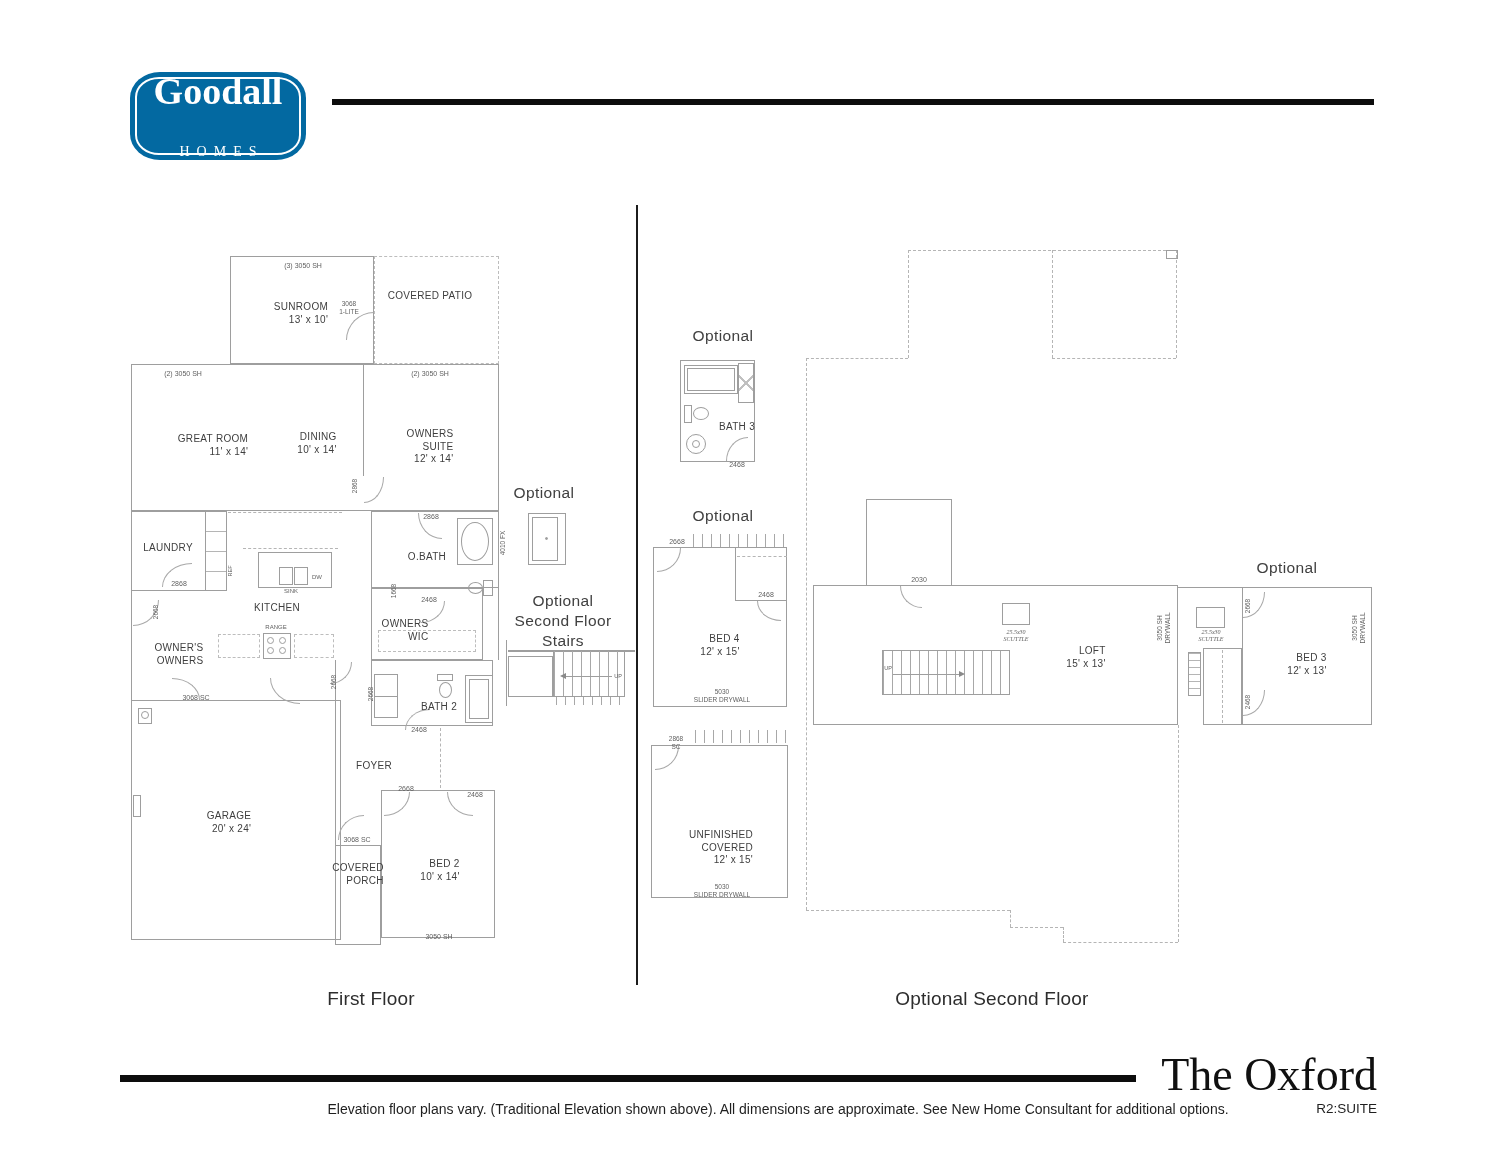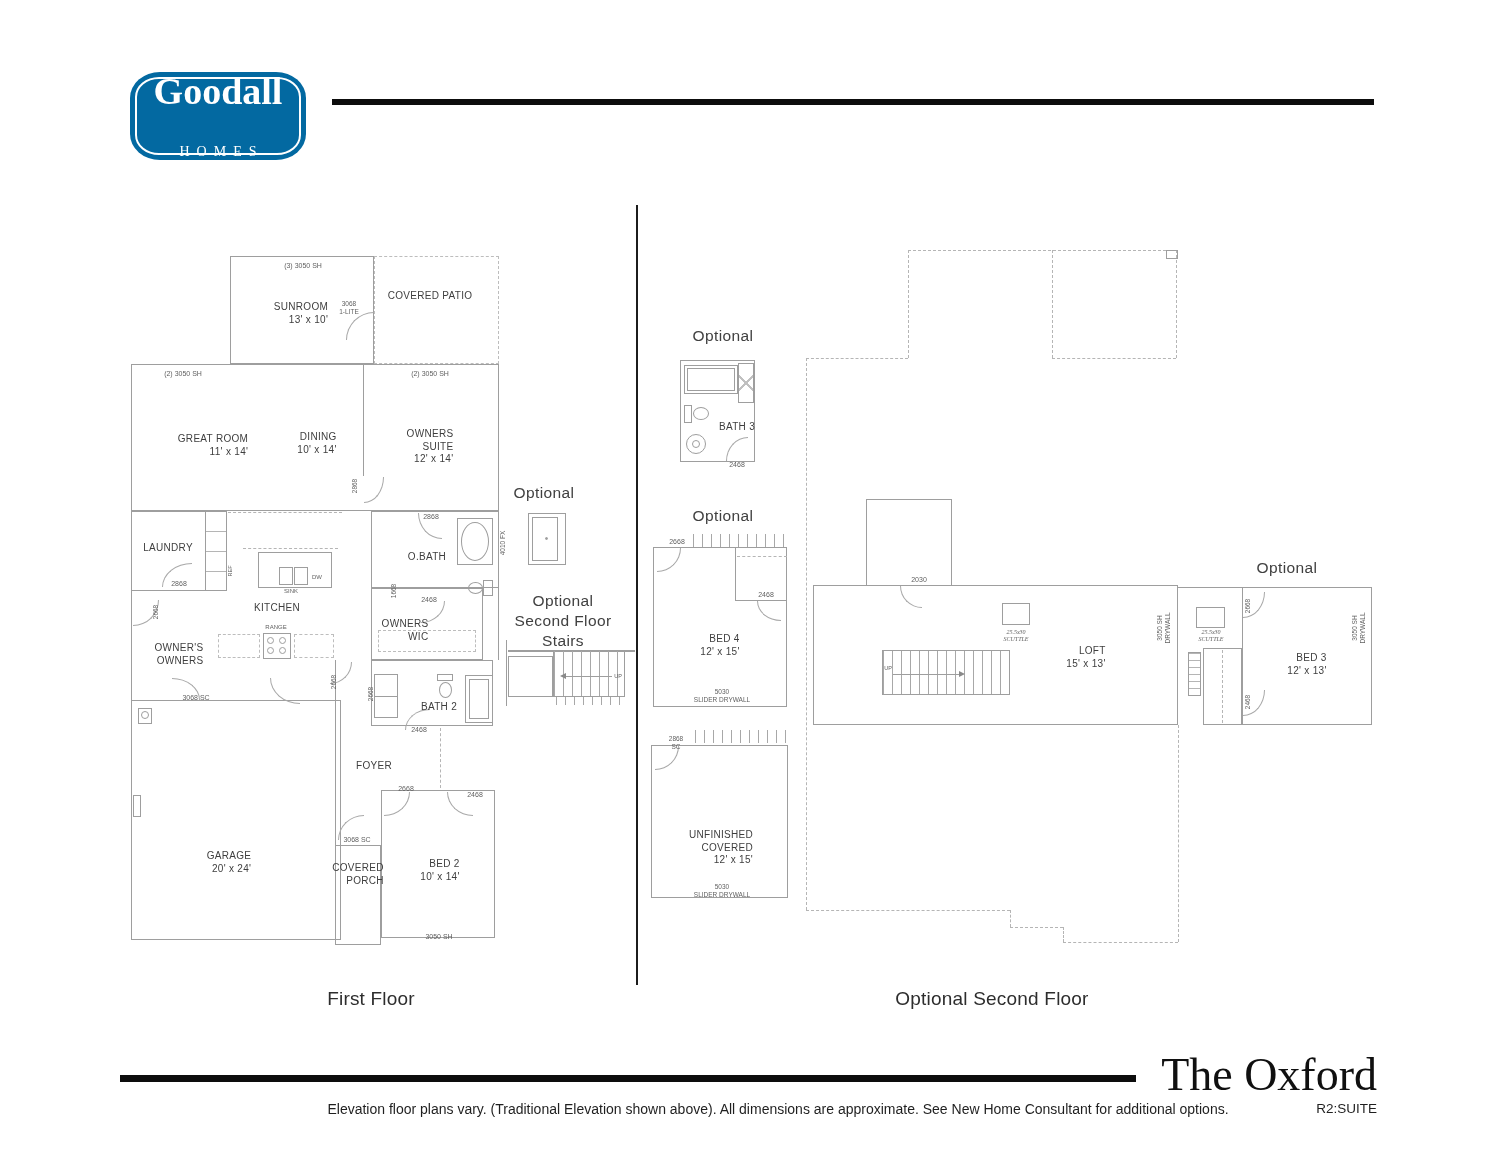--- a/index.html
+++ b/index.html
@@ -185,21 +185,21 @@
     <div class="av" style="left:371px;top:694px">2668</div>
     <div class="rm" style="left:439px;top:707px">
       <div>BATH 2</div>
     </div>
     <div class="an" style="left:419px;top:730px">2468</div>
     <div class="rm" style="left:374px;top:766px">
       <div>FOYER</div>
     </div>
     <div class="an" style="left:406px;top:789px">2668</div>
     <div class="an" style="left:475px;top:795px">2468</div>
-    <div class="rm" style="left:229px;top:862px">
+    <div class="rm" style="left:229px;top:822px">
       <div>GARAGE</div>
       <div>20' x 24'</div>
     </div>
     <div class="an" style="left:196px;top:698px">3068 SC</div>
     <div class="rm" style="left:358px;top:874px">
       <div>COVERED</div>
       <div>PORCH</div>
     </div>
     <div class="an" style="left:357px;top:840px">3068 SC</div>
     <div class="rm" style="left:440px;top:870px">

